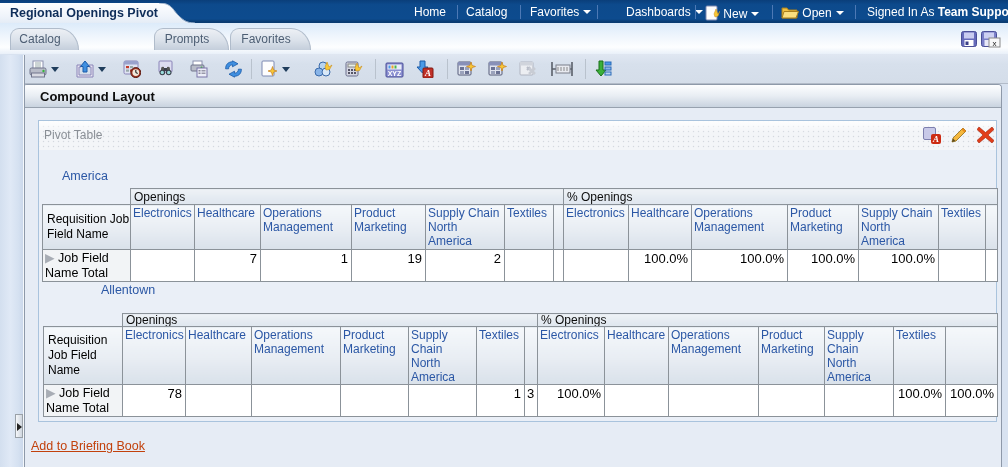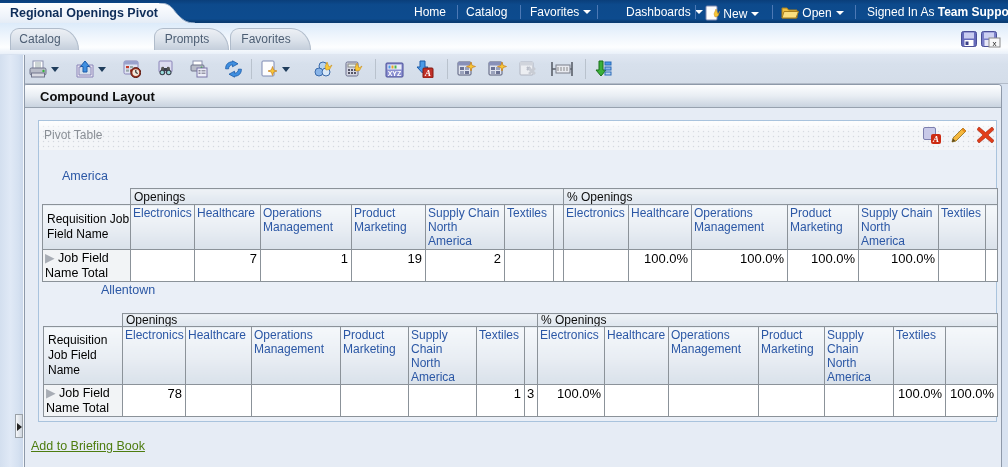--- a/index.html
+++ b/index.html
@@ -59,21 +59,21 @@
 td.gh { font-size:12px; color:#0d0d0d; padding:0 0 0 3px; vertical-align:middle; line-height:12px;
   background:linear-gradient(180deg,#eef2f6 0%,#e4eaf1 60%,#dfe6ee 100%); }
 td.ch { font-size:12px; color:#2b57a5; padding:1px 2px 0 2px; vertical-align:top; line-height:14px;
   background:linear-gradient(180deg,#f5f8fb 0%,#e8edf3 55%,#d9e1ea 100%); }
 td.rh { font-size:12px; color:#000; padding:0 2px 0 4px; vertical-align:middle; line-height:15px; white-space:nowrap;
   background:linear-gradient(180deg,#f5f8fb 0%,#e8edf3 55%,#d9e1ea 100%); }
 td.dh { font-size:12.5px; color:#000; padding:1px 2px 0 2px; vertical-align:top; line-height:15px; background:#f2f4f6; }
 td.dc { font-size:13px; color:#000; padding:1px 3px 0 2px; vertical-align:top; text-align:right; background:#fff; }
 table.pv td.sp { border:none; background:transparent; }
 
-#briefing { position:absolute; top:439px; left:31px; font-size:12.5px; color:#4d7c0f; text-decoration:underline; }
+#briefing { position:absolute; top:439px; left:31px; font-size:12.5px; color:#c2410c; text-decoration:underline; }
 
 
 #leftband { position:absolute; top:55px; left:0; width:23px; height:412px;
   background:linear-gradient(90deg,#d3dfef 0%,#e0e9f6 45%,#d5e1f1 80%,#cbd8eb 100%); }
 #splitline { position:absolute; top:55px; left:23px; width:2px; height:412px; background:#8e99a9; border-left:1px solid #f4f8fc; }
 #splithandle { position:absolute; top:414px; left:15px; width:8px; height:24px;
   background:linear-gradient(90deg,#f5f7fa,#cfd6df); border:1px solid #9aa1a8; }
 #splithandle:after { content:""; position:absolute; top:8px; left:1px; width:0; height:0;
   border-top:4px solid transparent; border-bottom:4px solid transparent; border-left:5px solid #222; }
 </style>

